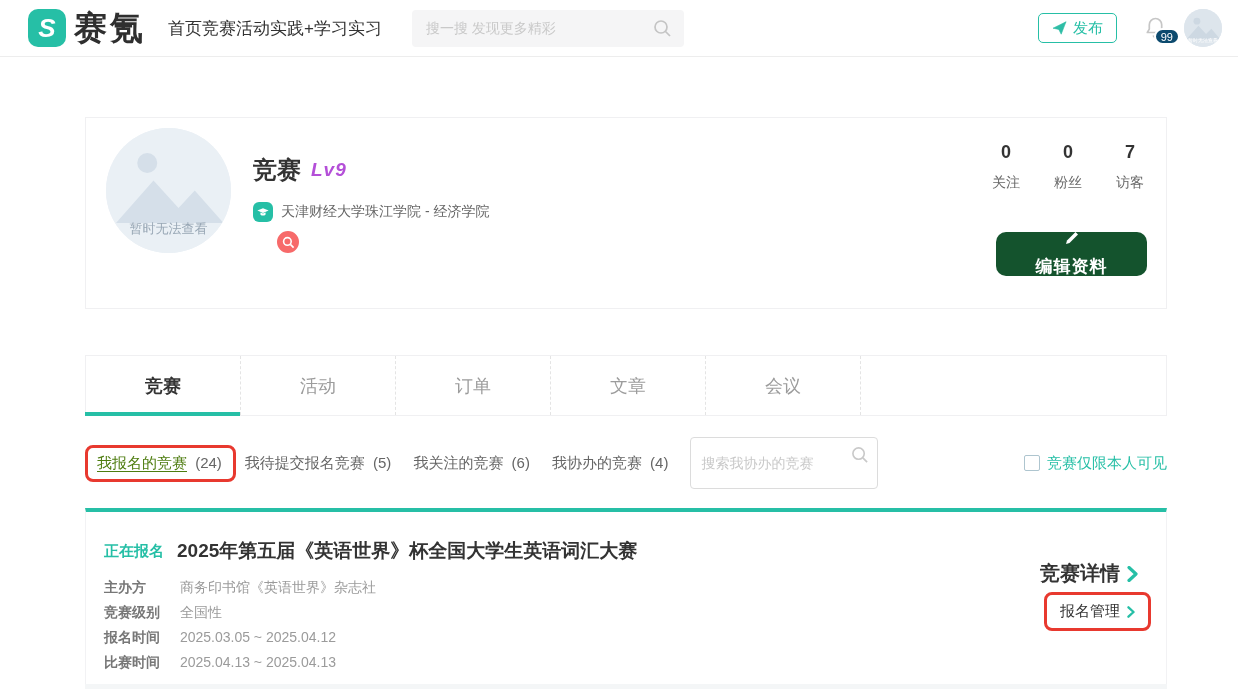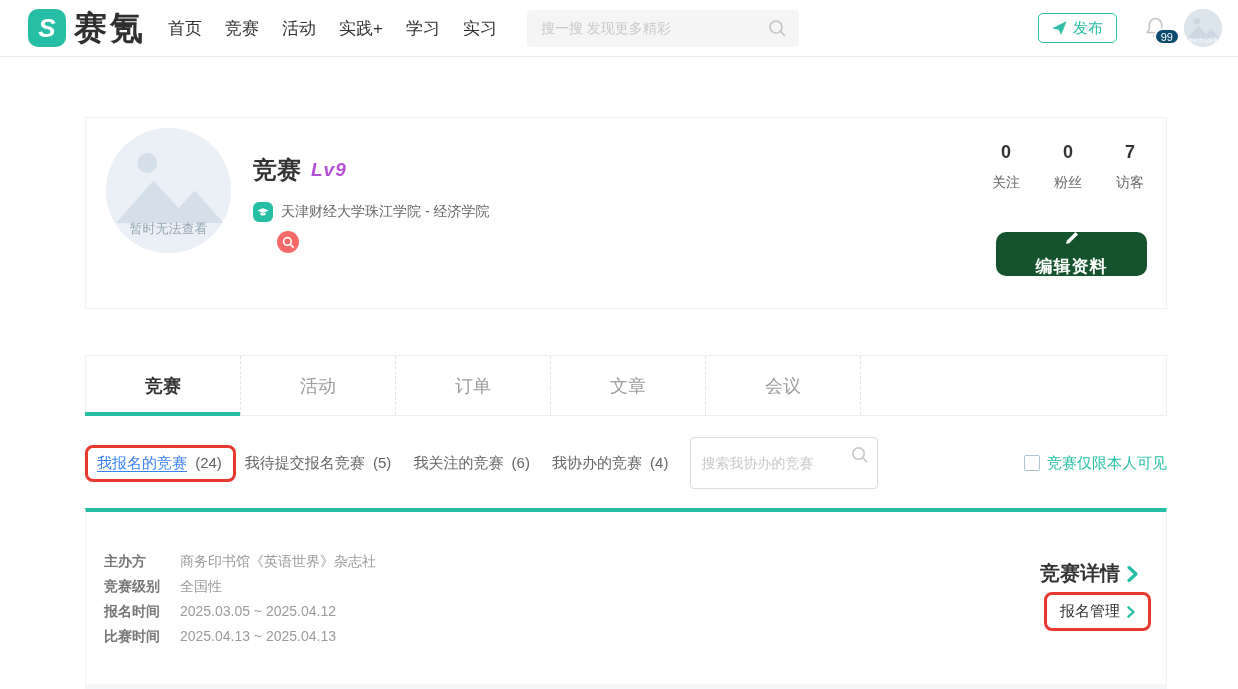--- a/index.html
+++ b/index.html
@@ -8,21 +8,21 @@
     font-family:"Liberation Sans","DejaVu Sans",sans-serif; color:#333; overflow:hidden;
   }
   
   .topbar { height:57px; display:flex; align-items:center; padding:0 16px 0 28px;
             border-bottom:1px solid #ededed; background:#fff; }
   .logo { display:flex; align-items:center; cursor:pointer; }
   .logo-mark { width:38px; height:38px; border-radius:10px; background:#26bfa6; color:#fff;
                font-size:26px; font-weight:900; font-style:italic; display:flex;
                align-items:center; justify-content:center; }
   .logo-text { font-size:33px; font-weight:700; color:#2f2f2f; letter-spacing:3px; margin-left:8px; }
-  .mainnav { display:flex; gap:23px; margin-left:22px; }
+  .mainnav { display:flex; margin-left:22px; }
   .mainnav span { font-size:17px; color:#333; cursor:pointer; white-space:nowrap; }
   .hsearch { position:relative; margin-left:30px; }
   .hsearch input { width:272px; height:37px; background:#f5f5f6; border:none; border-radius:4px;
                    padding:0 40px 0 14px; font-size:14px; color:#666; outline:none; }
   .hsearch input::placeholder { color:#c9c9c9; }
   .hsearch .mag { position:absolute; right:12px; top:9px; }
   .hright { margin-left:auto; display:flex; align-items:center; }
   .publish-btn { height:30px; padding:0 13px; border:1px solid #26bfa6; border-radius:5px;
                  background:#fff; color:#26bfa6; font-size:15px; display:flex; align-items:center;
                  gap:6px; cursor:pointer; }
@@ -65,21 +65,21 @@
          font-size:18px; color:#9c9c9c; border-right:1px dashed #e4e4e4; position:relative;
          cursor:pointer; }
   .tab.active { color:#333; font-weight:bold; }
   .tab.active::after { content:""; position:absolute; left:-1px; right:0; bottom:-1px; height:4px;
                        background:#26bfa6; }
   
   .filters { margin:26px 71px 0 85px; width:1082px; height:42px; display:flex; align-items:center; }
   .anno-box { border:3px solid #e8392f; border-radius:8px; padding:6px 11px 6px 9px;
               display:flex; align-items:center; margin-right:9px; }
   .filter-item { font-size:15px; color:#666; cursor:pointer; white-space:nowrap; }
-  .filter-item .lbl.on { color:#3b82f6; text-decoration:underline; text-underline-offset:3px; }
+  .filter-item .lbl.on { color:#4d7c0f; text-decoration:underline; text-underline-offset:3px; }
   .filter-item .cnt { color:#666; margin-left:4px; }
   .filters > .filter-item { margin-right:22px; }
   .minisearch { position:relative; margin-right:10px; }
   .minisearch input { width:188px; height:52px; border:1px solid #dcdcdc; border-radius:4px;
                       padding:0 32px 0 10px; font-size:14px; color:#666; outline:none; }
   .minisearch input::placeholder { color:#c9c9c9; }
   .minisearch .mag { position:absolute; right:9px; top:9px; }
   .vis-check { margin-left:auto; display:flex; align-items:center; gap:7px; cursor:pointer; }
   .vis-check input { appearance:none; -webkit-appearance:none; width:16px; height:16px;
                      border:1px solid #aec5cf; border-radius:2px; background:#fff; cursor:pointer; }
@@ -246,20 +246,24 @@
         </svg>
     </span>
   </div>
   <label class="vis-check">
     <input type="checkbox" style="">
     <span>竞赛仅限本人可见</span>
   </label>
 </section>
 
 <section class="comp-card">
+  <div class="title-row">
+    <span class="status">正在报名</span>
+    <span class="ctitle">2025年第五届《英语世界》杯全国大学生英语词汇大赛</span>
+  </div>
   <div class="fields">
     <div class="frow">
       <span class="flabel">主办方</span>
       <span class="fvalue">商务印书馆《英语世界》杂志社</span>
     </div>
     <div class="frow">
       <span class="flabel">竞赛级别</span>
       <span class="fvalue">全国性</span>
     </div>
     <div class="frow">

